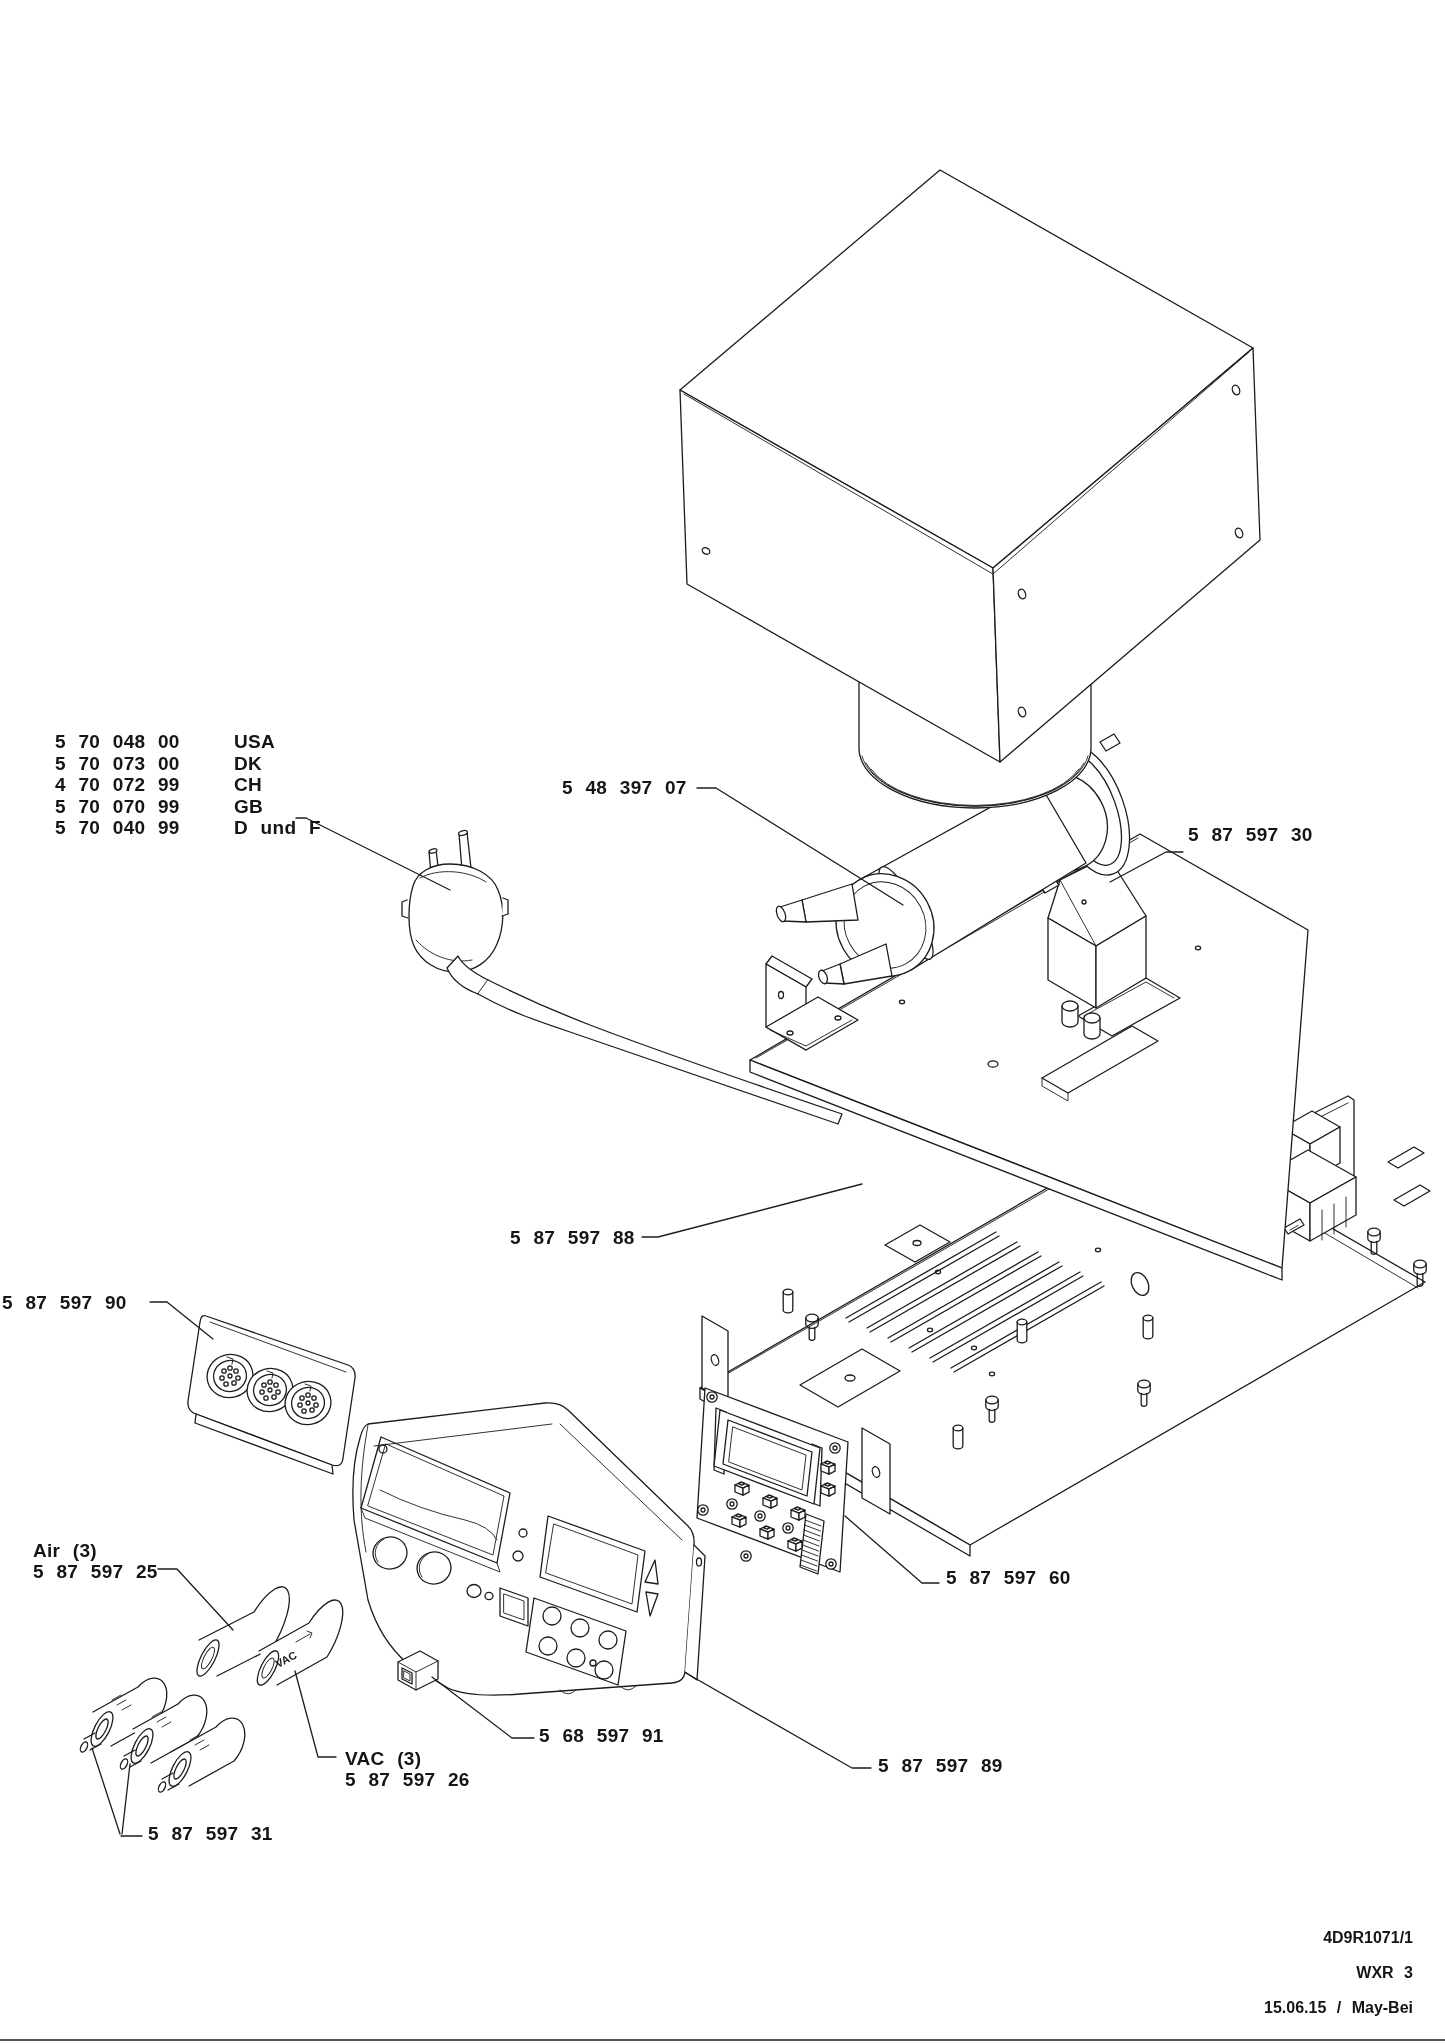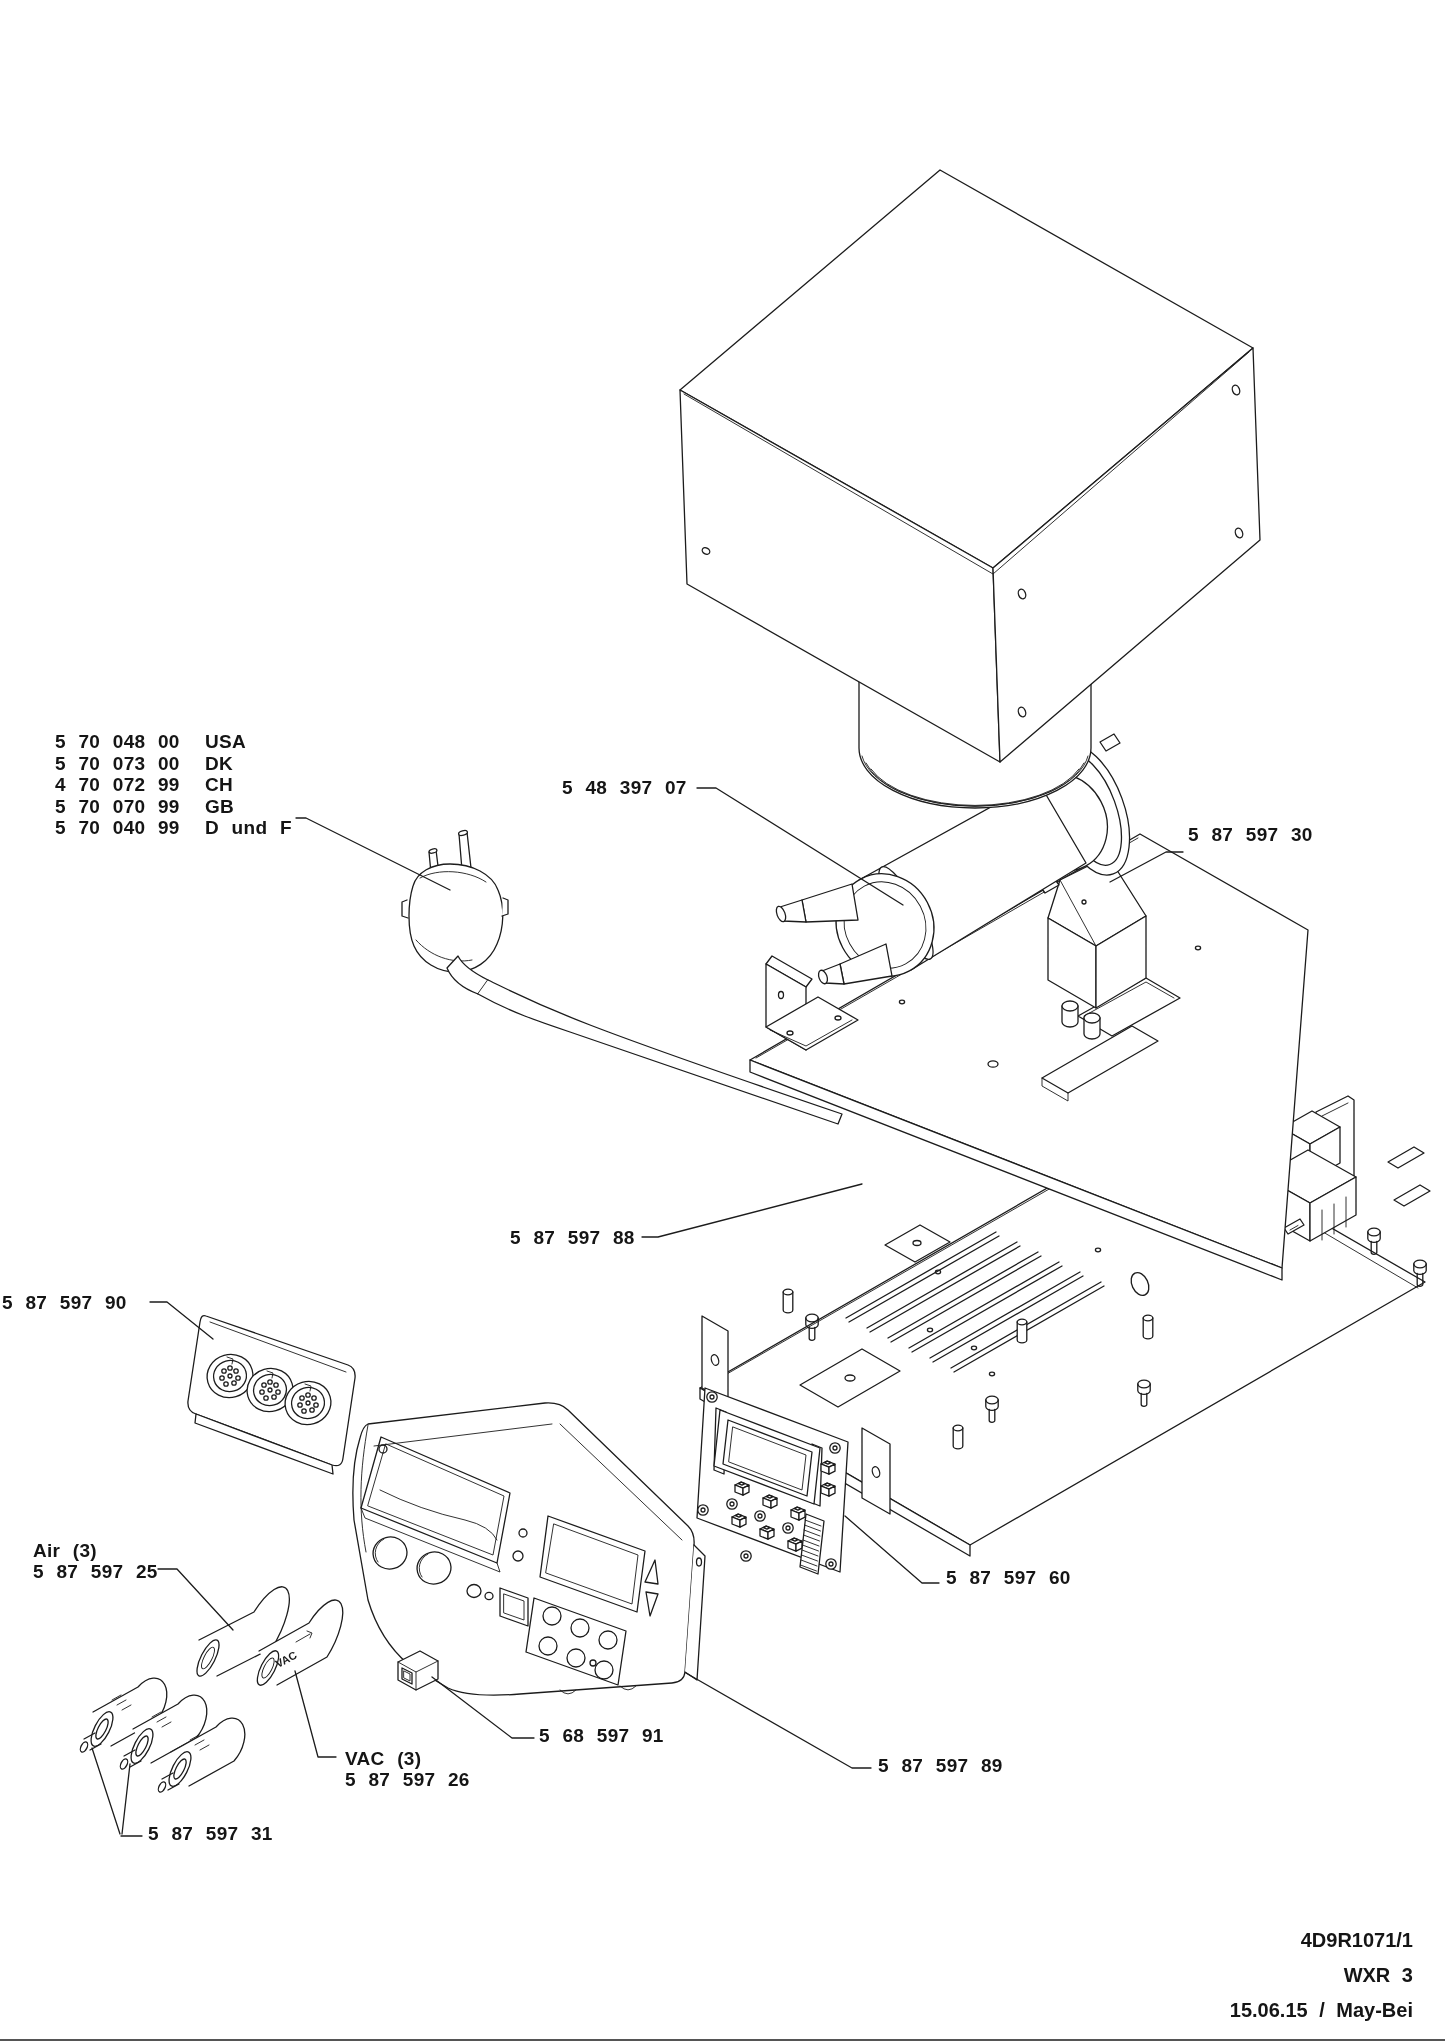--- a/index.html
+++ b/index.html
@@ -6,23 +6,23 @@
   .page{position:relative;width:1445px;height:2044px;background:#fff;overflow:hidden;
         font-family:"Liberation Sans",sans-serif;}
   svg{position:absolute;left:0;top:0;}
   svg *{stroke:#1c1c1c;stroke-width:1.3;fill:none;stroke-linejoin:round;stroke-linecap:round;}
   svg .f{fill:#ffffff;}
   svg .thin{stroke-width:0.9;}
   svg .txt{stroke:none;fill:#1b1b1b;font-family:"Liberation Sans",sans-serif;font-weight:bold;}
   .lbl{position:absolute;font-weight:bold;font-size:19px;color:#151515;
        letter-spacing:0.3px;word-spacing:7px;white-space:nowrap;line-height:21px;}
   .cord{position:absolute;left:55px;top:731px;}
-  .cord-row{display:flex;height:21.5px;}
+  .cord-row{display:flex;height:21.5px;gap:29px;}
   .cord-row .pn{width:150px;}
-  .tb{position:absolute;right:32px;font-weight:bold;font-size:20px;color:#151515;
+  .tb{position:absolute;right:32px;font-weight:bold;font-size:16px;color:#151515;
       text-align:right;white-space:nowrap;word-spacing:6px;}
 </style>
 </head>
 <body>
 
 <div class="page">
 
 <svg width="1445" height="2044" viewBox="0 0 1445 2044">
   <defs>
     <g id="d-screw">

